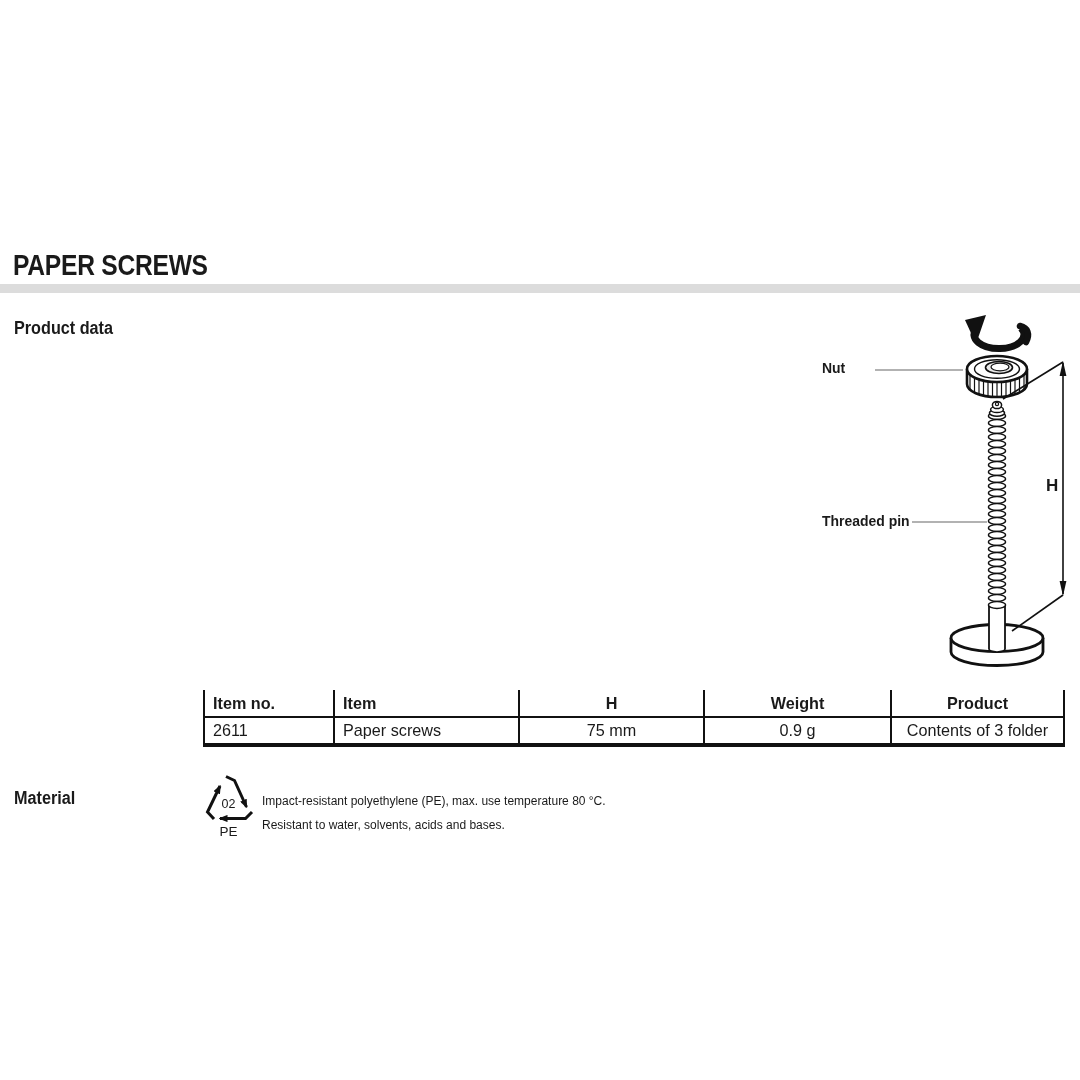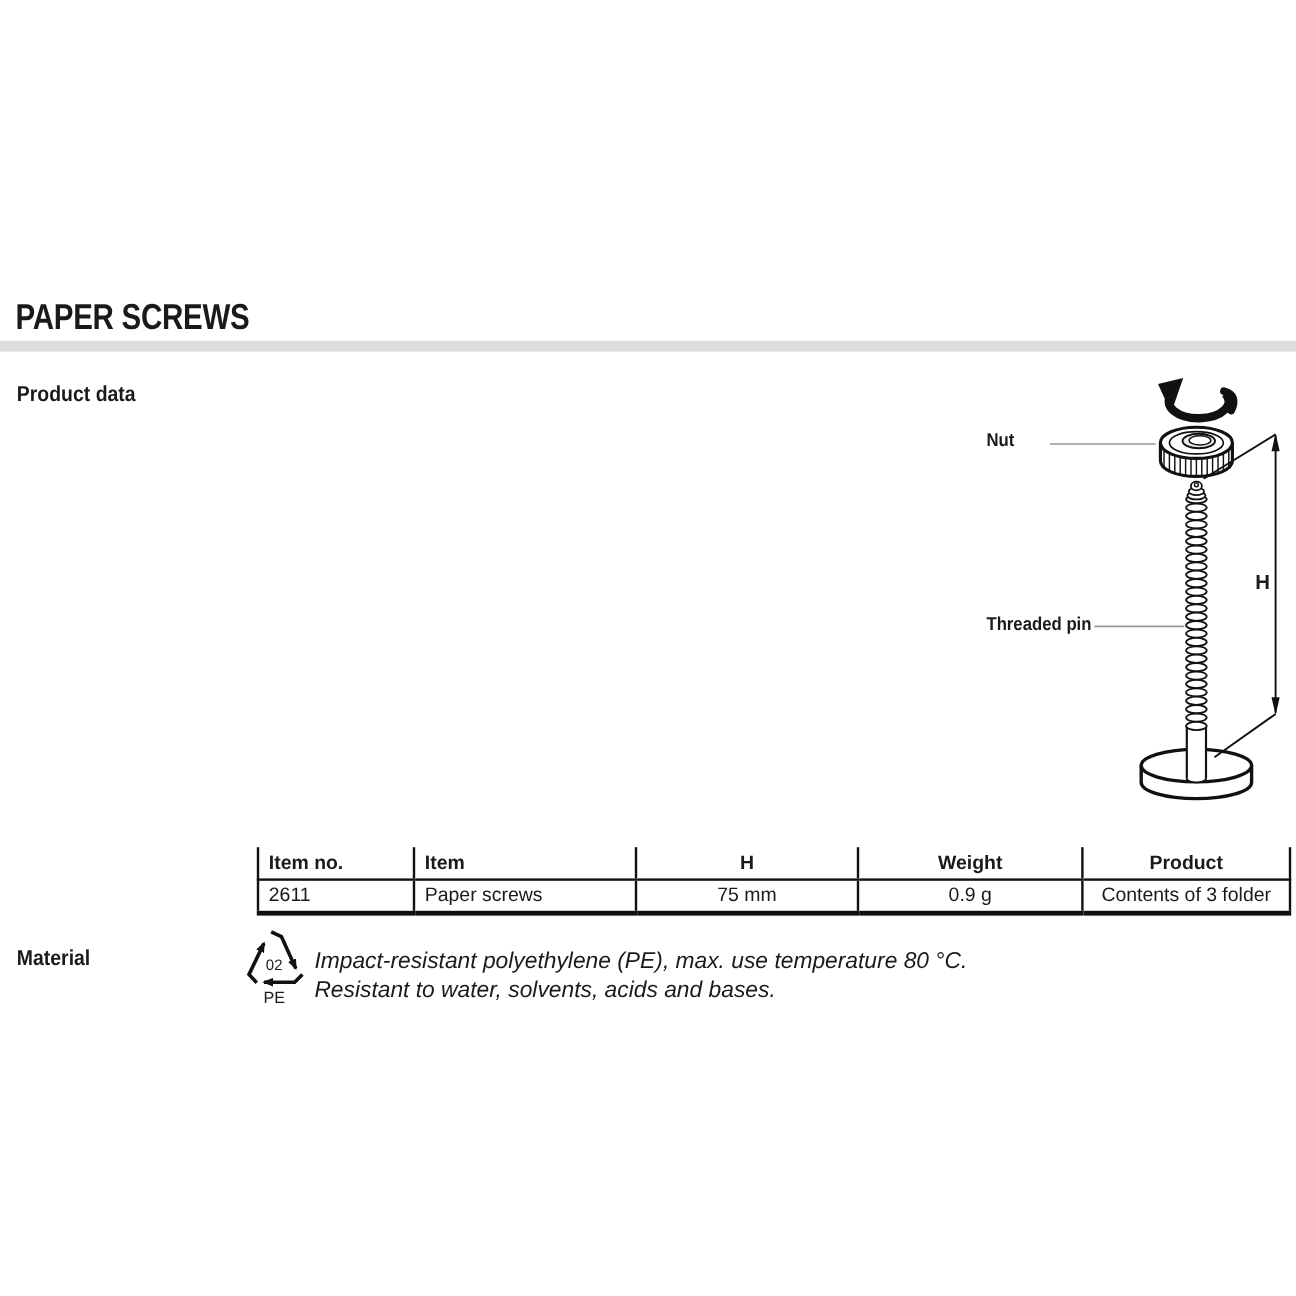--- a/index.html
+++ b/index.html
@@ -19,36 +19,36 @@
   .material-label{left:14px;top:789px;}
 
   
   .diagram-svg{left:800px;top:300px;}
   .diag-label{font-size:15.5px;font-weight:700;line-height:1;white-space:nowrap;}
   .nut-label{left:822px;top:360px;}
   .pin-label{left:822px;top:513px;}
   .h-label{left:1046px;top:477px;font-size:17px;}
 
   
-  .spec-table-wrap{left:214px;top:690px;width:764px;margin-top:16px;}
+  .spec-table-wrap{left:203px;top:690px;width:764px;}
   table.spec{border-collapse:collapse;table-layout:fixed;width:860px;}
   table.spec th, table.spec td{
     border-left:2px solid #111;
     font-size:16.2px;line-height:1;white-space:nowrap;overflow:hidden;
     padding:0 8px;box-sizing:border-box;vertical-align:middle;
   }
   table.spec th{height:27px;font-weight:700;border-bottom:2.5px solid #111;}
   table.spec td{height:28px;font-weight:400;border-bottom:4px solid #111;}
   table.spec .last{border-right:2px solid #111;}
   table.spec .al{text-align:left;}
   table.spec .ac{text-align:center;}
 
   
   .recycle-svg{left:201px;top:774px;}
-  .material-text{left:262px;top:790px;font-size:19px;line-height:23.5px;white-space:nowrap;font-style:italic;}
+  .material-text{left:262px;top:790px;font-size:12px;line-height:23.5px;white-space:nowrap;}
   .leader-line{stroke:#999;stroke-width:1.4;}
 </style>
 </head>
 <body>
 
 <div class="abs page-title cond">PAPER SCREWS</div>
 <div class="abs gray-rule"></div>
 
 <div class="abs section-label product-data-label cond90">Product data</div>
 

